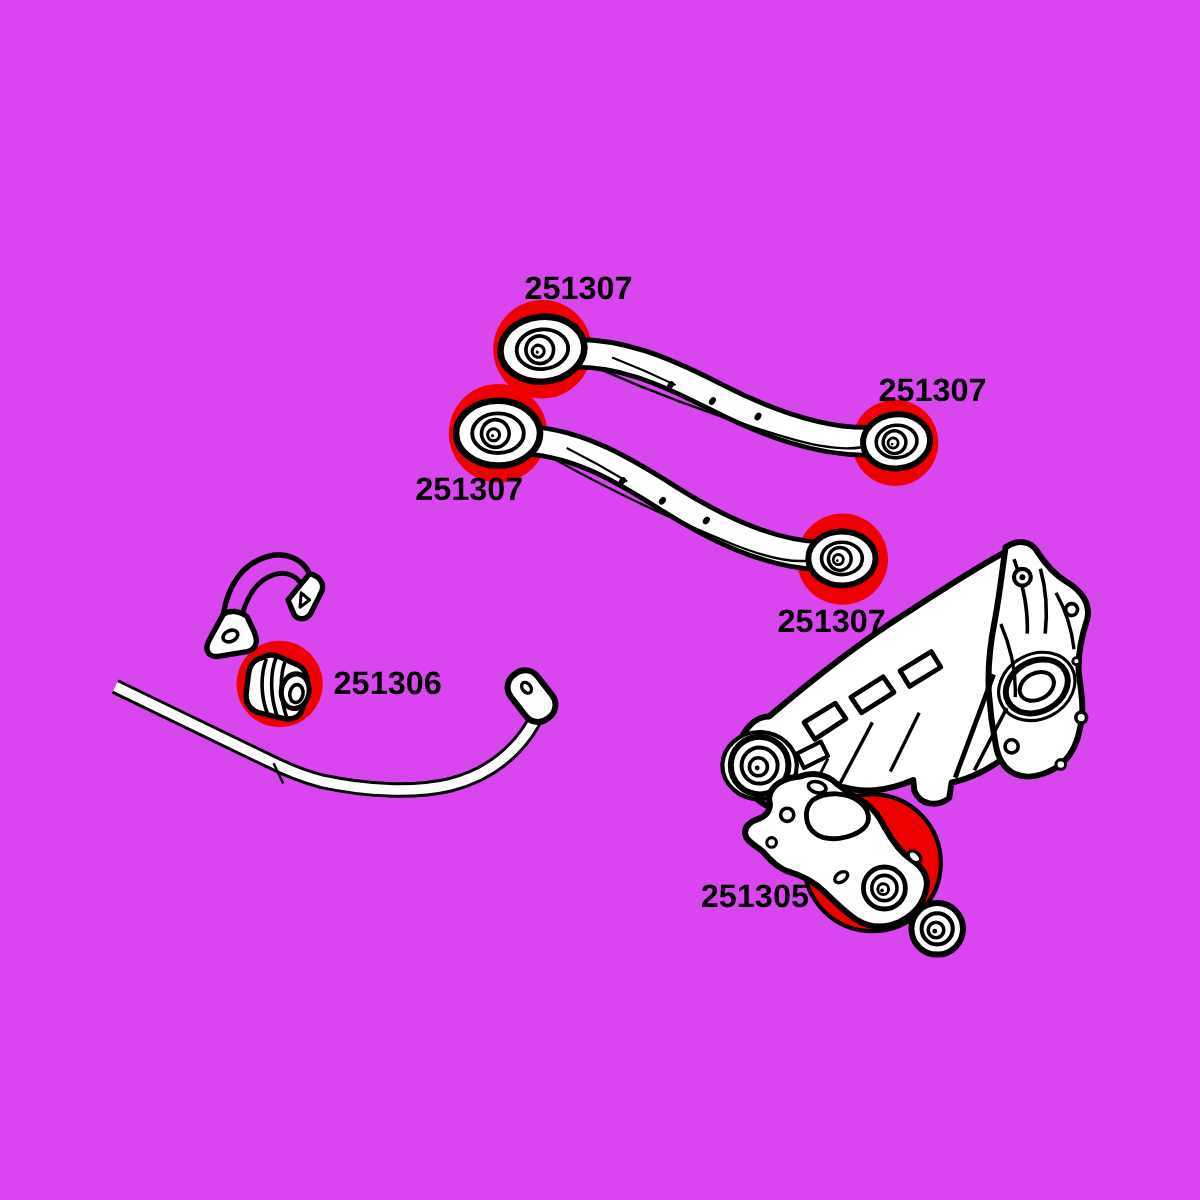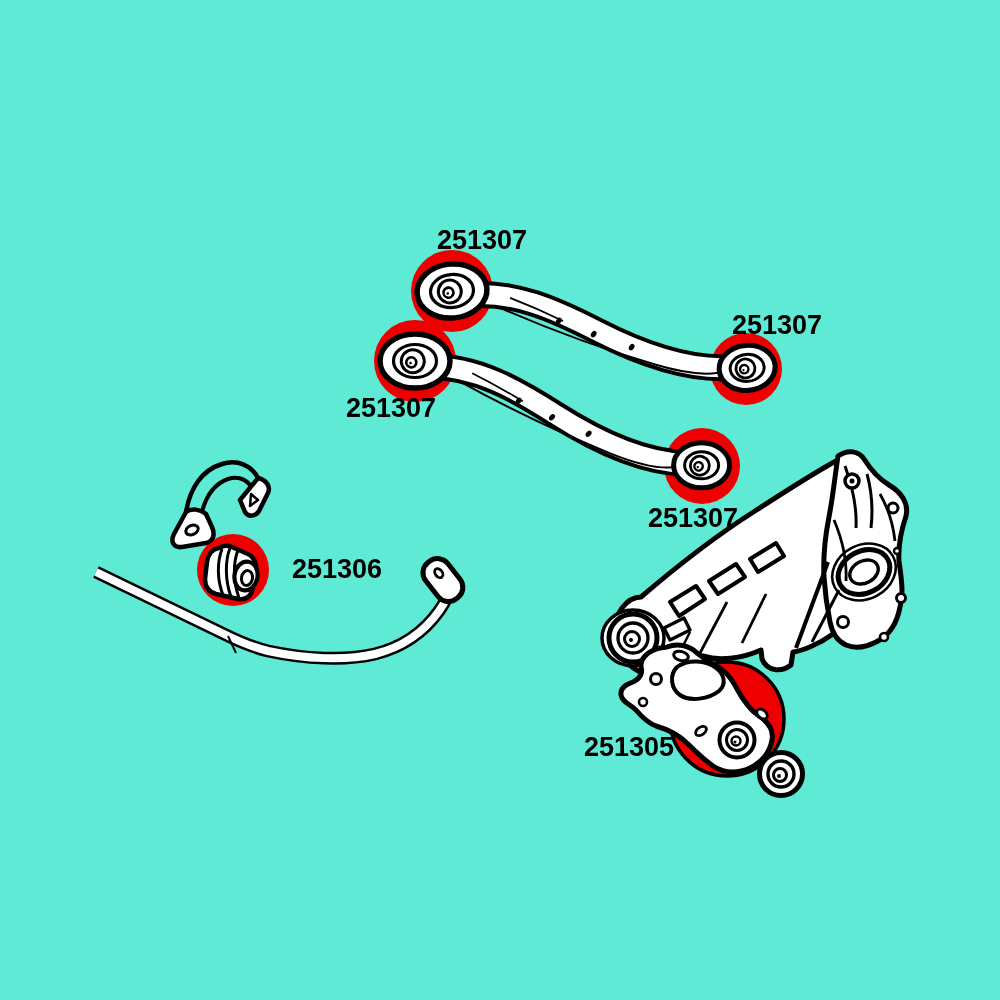--- a/index.html
+++ b/index.html
@@ -1,20 +1,20 @@
 <!DOCTYPE html>
 <html><head>
 <meta charset="utf-8">
 <style>
   html,body{margin:0;padding:0;}
   body{background:#ffffff;font-family:"Liberation Sans", sans-serif;}
   .canvas{
     position:relative;
     width:1000px;height:1000px;
-    background:#5eead4;
+    background:#d946ef;
     overflow:hidden;
   }
   .canvas svg{position:absolute;left:0;top:0;}
   .part-label{
     position:absolute;
     font-family:"Liberation Sans", sans-serif;
     font-weight:bold;
     font-size:27px;
     line-height:1;
     color:#000000;
@@ -161,16 +161,16 @@
       <circle cx="780" cy="775" r="6.5" fill="#fff" stroke="#000" stroke-width="3"></circle>
       <circle cx="779" cy="776" r="2" fill="#000"></circle>
     </g>
   </g>
 </svg>
 
 <div class="part-label" style="left:437px;top:227px;">251307</div>
 <div class="part-label" style="left:732px;top:312px;">251307</div>
 <div class="part-label" style="left:346px;top:395px;">251307</div>
 <div class="part-label" style="left:648px;top:505px;">251307</div>
-<div class="part-label" style="left:292px;top:556px;">251306</div>
+<div class="part-label" style="left:278px;top:556px;">251306</div>
 <div class="part-label" style="left:584px;top:734px;">251305</div>
 
 </div>
 
 </body></html>

